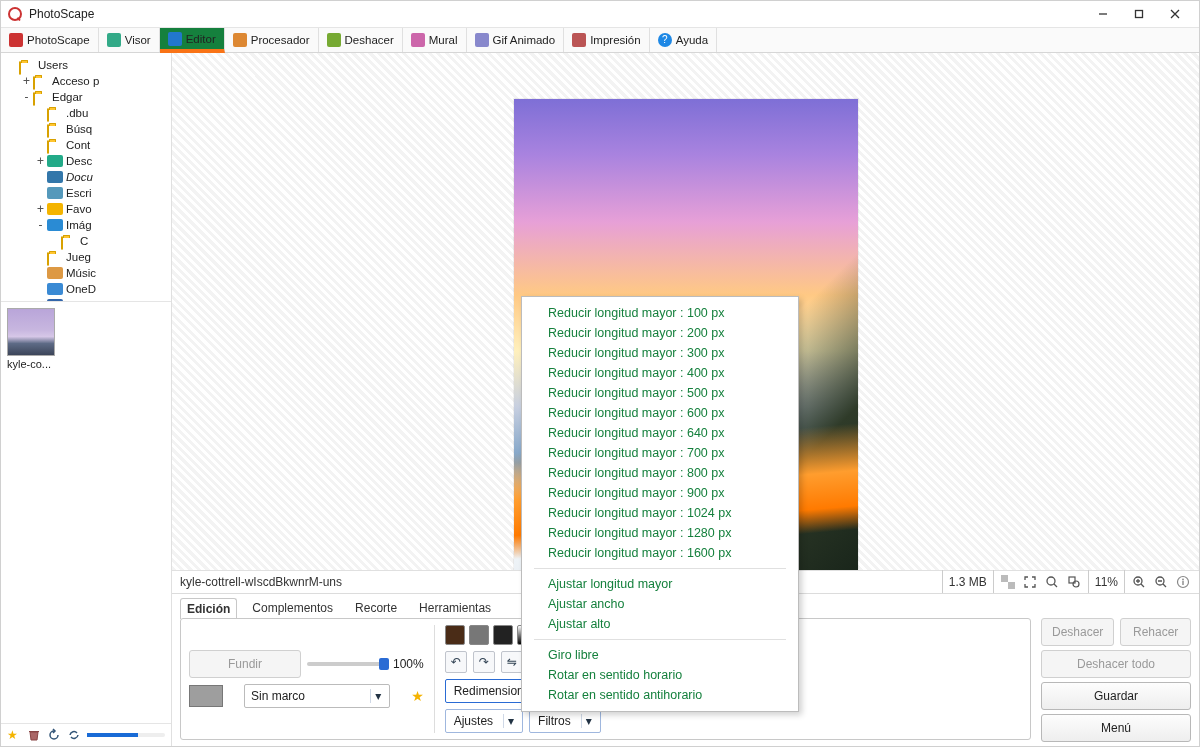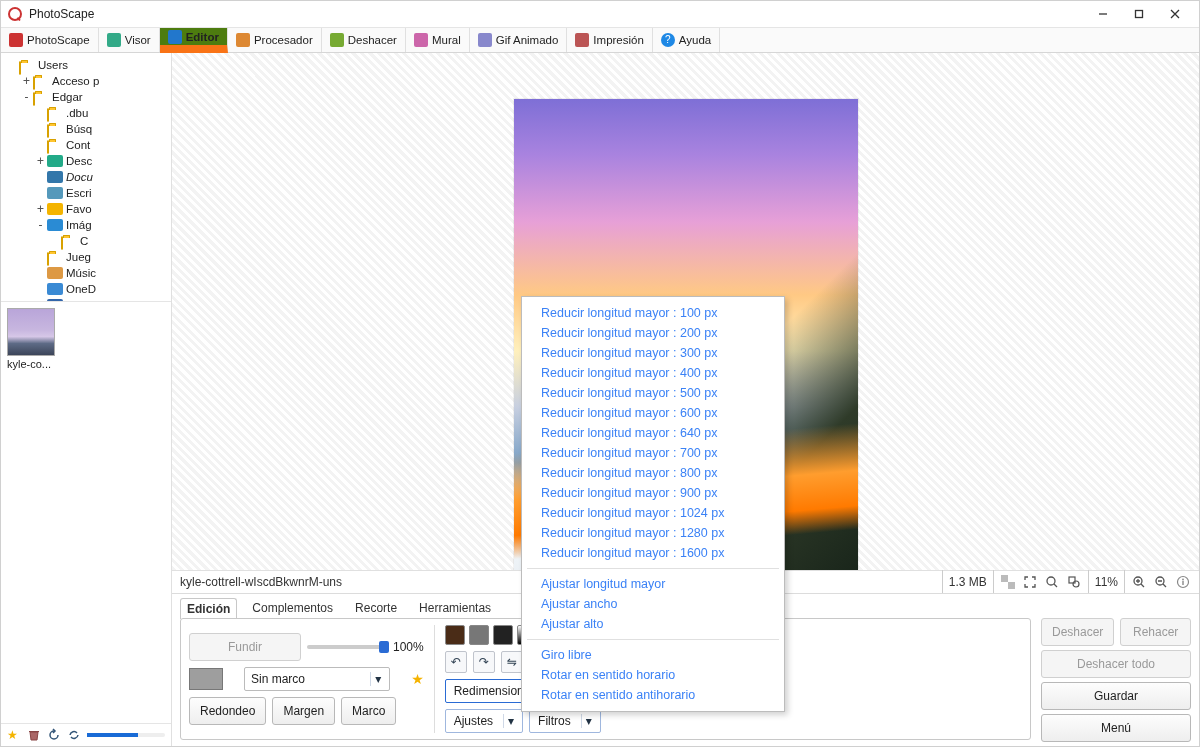--- a/index.html
+++ b/index.html
@@ -5,21 +5,21 @@
 html,body{margin:0;padding:0;height:100%;font-family:"Segoe UI",Tahoma,Arial,sans-serif;font-size:12px;color:#222;background:#fff;-webkit-user-select:none;user-select:none;}
 .window{display:flex;flex-direction:column;width:1200px;height:747px;background:#fff;border:1px solid #d0d0d0;box-sizing:border-box;position:relative;overflow:hidden;}
 .titlebar{height:26px;display:flex;align-items:center;padding:0 6px;}
 .titlebar .appicon svg{display:block}
 .titlebar .title{margin-left:6px;font-size:12px;}
 .titlebar .spacer{flex:1}
 .titlebar .winbtns{display:flex;align-items:center;}
 .titlebar .winbtn{width:36px;height:26px;display:flex;align-items:center;justify-content:center;color:#333;}
 .tabbar{height:24px;display:flex;align-items:stretch;border-top:1px solid #e5e5e5;border-bottom:1px solid #d6d6d6;background:#fafafa;}
 .tab{display:flex;align-items:center;gap:4px;padding:0 8px;border-right:1px solid #e0e0e0;font-size:11.5px;color:#222;cursor:default;}
-.tab.active{background:#4d7c0f;border-bottom:8px solid #f97316;margin-bottom:-1px;font-weight:700}
+.tab.active{background:#15803d;border-bottom:4px solid #f97316;margin-bottom:-1px;font-weight:400}
 .tabicon{width:14px;height:14px;display:inline-block;border-radius:2px;}
 .body{flex:1;display:flex;min-height:0;}
 .leftcol{width:170px;display:flex;flex-direction:column;border-right:1px solid #e0e0e0;}
 .tree{flex:none;height:240px;overflow:hidden;padding:4px 2px 4px 6px;line-height:16px;font-size:11.5px;white-space:nowrap;}
 .tree .row{display:flex;align-items:center;height:16px;}
 .tree .tw{width:11px;text-align:center;color:#555;font-family:monospace;}
 .tree .fico{width:16px;height:13px;margin:0 3px 0 1px;display:inline-block;}
 .folder{background:linear-gradient(#ffe082,#ffc530);border:1px solid #d8a100;border-radius:2px;box-sizing:border-box;height:11px;margin-top:2px;position:relative}
 .folder:before{content:"";position:absolute;top:-2px;left:1px;width:5px;height:2px;background:#ffc530;border:1px solid #d8a100;border-bottom:none;border-radius:1px 1px 0 0}
 .filebrowser{flex:1;border-top:1px solid #e5e5e5;padding:6px;font-size:11px;overflow:hidden}
@@ -58,21 +58,21 @@
 .swatch{width:18px;height:18px;border:1px solid #888;border-radius:2px}
 .iconbtn{width:20px;height:20px;border:1px solid #c0c4cc;border-radius:2px;display:inline-flex;align-items:center;justify-content:center;background:#f7f8fa;font-size:12px;color:#345}
 .star{color:#f5b301;font-size:14px}
 .rightpanel{width:150px;display:flex;flex-direction:column;gap:4px;justify-content:flex-start;padding-top:24px}
 .sliderbox{display:flex;align-items:center;gap:4px}
 .slider{flex:1;height:4px;background:#ccc;position:relative;border-radius:2px}
 .slider .knob{position:absolute;right:-2px;top:-4px;width:10px;height:12px;background:#2a6bd4;border-radius:2px}
 .frameSelect{display:flex;align-items:center;gap:21px}
 .frameColor{width:32px;height:20px;background:#9e9e9e;border:1px solid #777}
 .frameCombo{flex:1;border:1px solid #bbb;height:22px;display:flex;align-items:center;justify-content:space-between;padding:0 4px 0 6px;font-size:12px;border-radius:2px;background:#fff}
-.context{position:absolute;left:520px;top:295px;width:260px;background:#fff;border:1px solid #bcbcbc;box-shadow:3px 3px 6px rgba(0,0,0,.18);padding:6px 1px;font-size:12.5px;color:#3b82f6;z-index:50}
+.context{position:absolute;left:520px;top:295px;width:260px;background:#fff;border:1px solid #bcbcbc;box-shadow:3px 3px 6px rgba(0,0,0,.18);padding:6px 8px;font-size:12.5px;color:#15803d;z-index:50}
 .context .mitem{padding:3px 18px;white-space:nowrap}
 .context .sep{height:1px;background:#e0e0e0;margin:5px 4px}
 .leftfoot .prog{flex:1;height:4px;background:#eee;position:relative;border-radius:2px}
 .leftfoot .prog .fill{position:absolute;left:0;top:0;bottom:0;width:65%;background:#196bd6}
 </style>
 </head>
 <body>
 
 <div class="window">
 
@@ -333,25 +333,20 @@
                   </div>
                   <span>100%</span>
                 </div>
                 <div class="frameSelect">
                   <div class="frameColor"></div>
                   <div class="frameCombo">
                     <span>Sin marco</span>
                     <span class="chev">▾</span>
                   </div>
                   <span class="star">★</span>
-                </div>
-                <div class="rowflex">
-                  <span class="btn">Redondeo</span>
-                  <span class="btn">Margen</span>
-                  <span class="btn">Marco</span>
                 </div>
               </div>
 
               <div style="width:1px;background:#ddd;align-self:stretch;margin:0 4px"></div>
 
               <div style="display:flex;flex-direction:column;gap:6px">
                 <div class="rowflex">
                   <div class="swatchrow">
                     <div class="swatch" style="background:#4a2c17"></div>
                     <div class="swatch" style="background:#777"></div>

